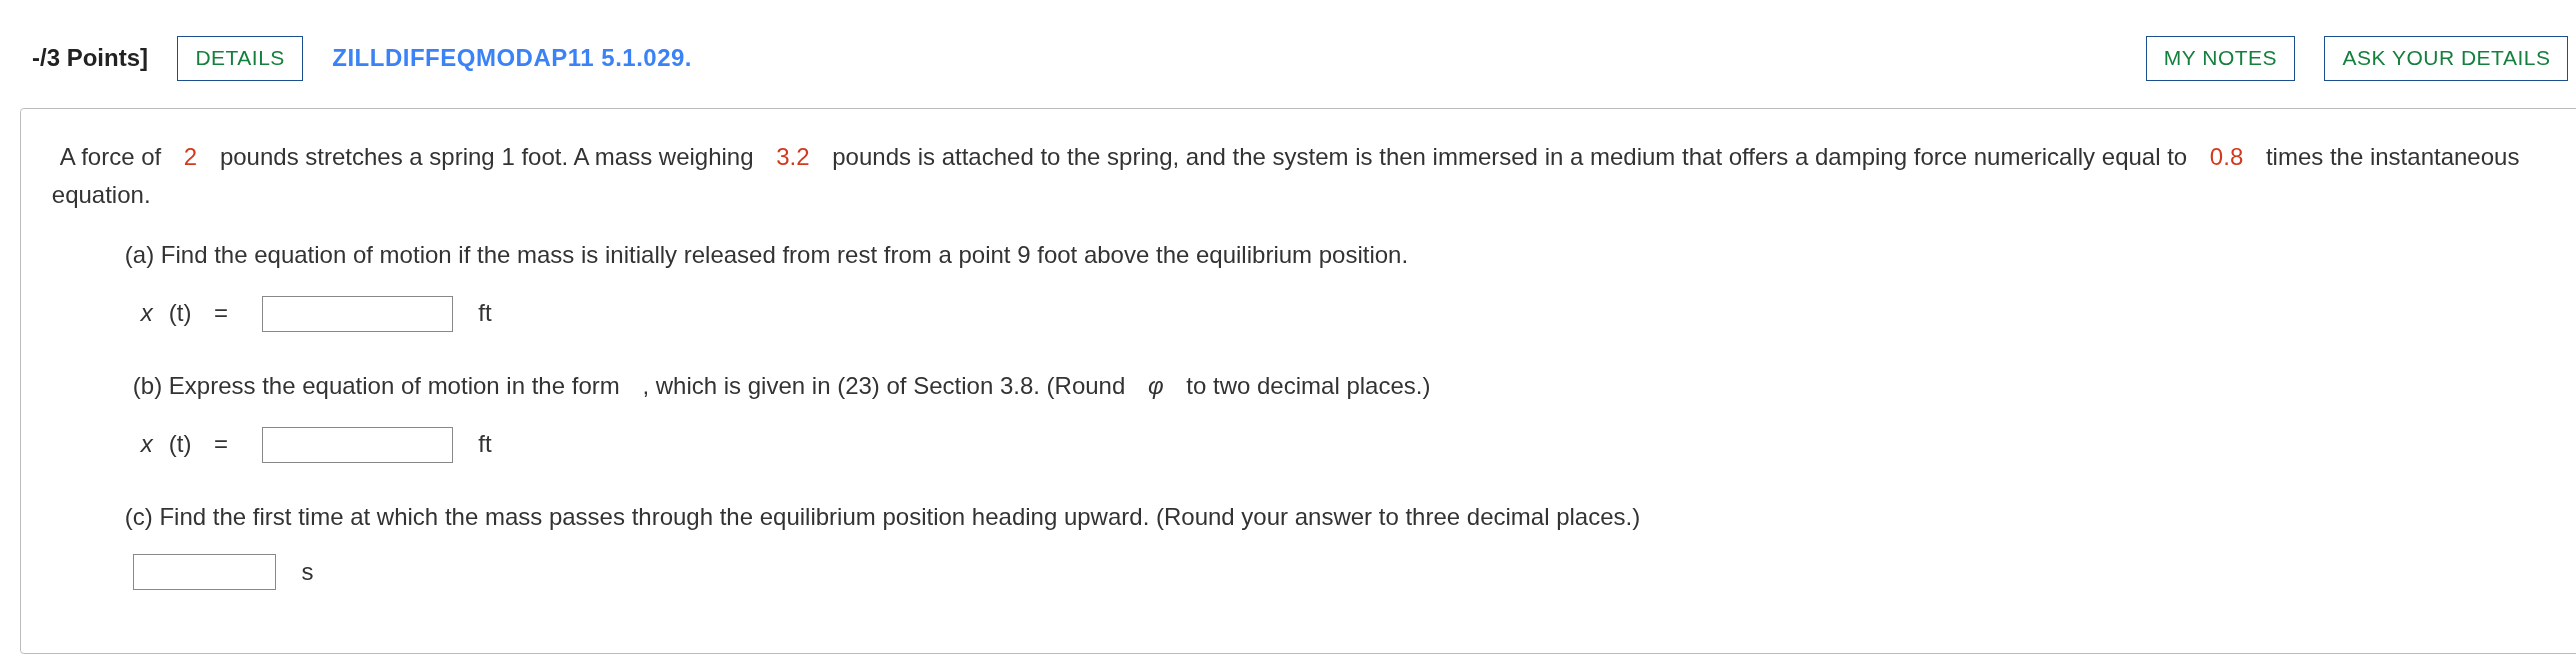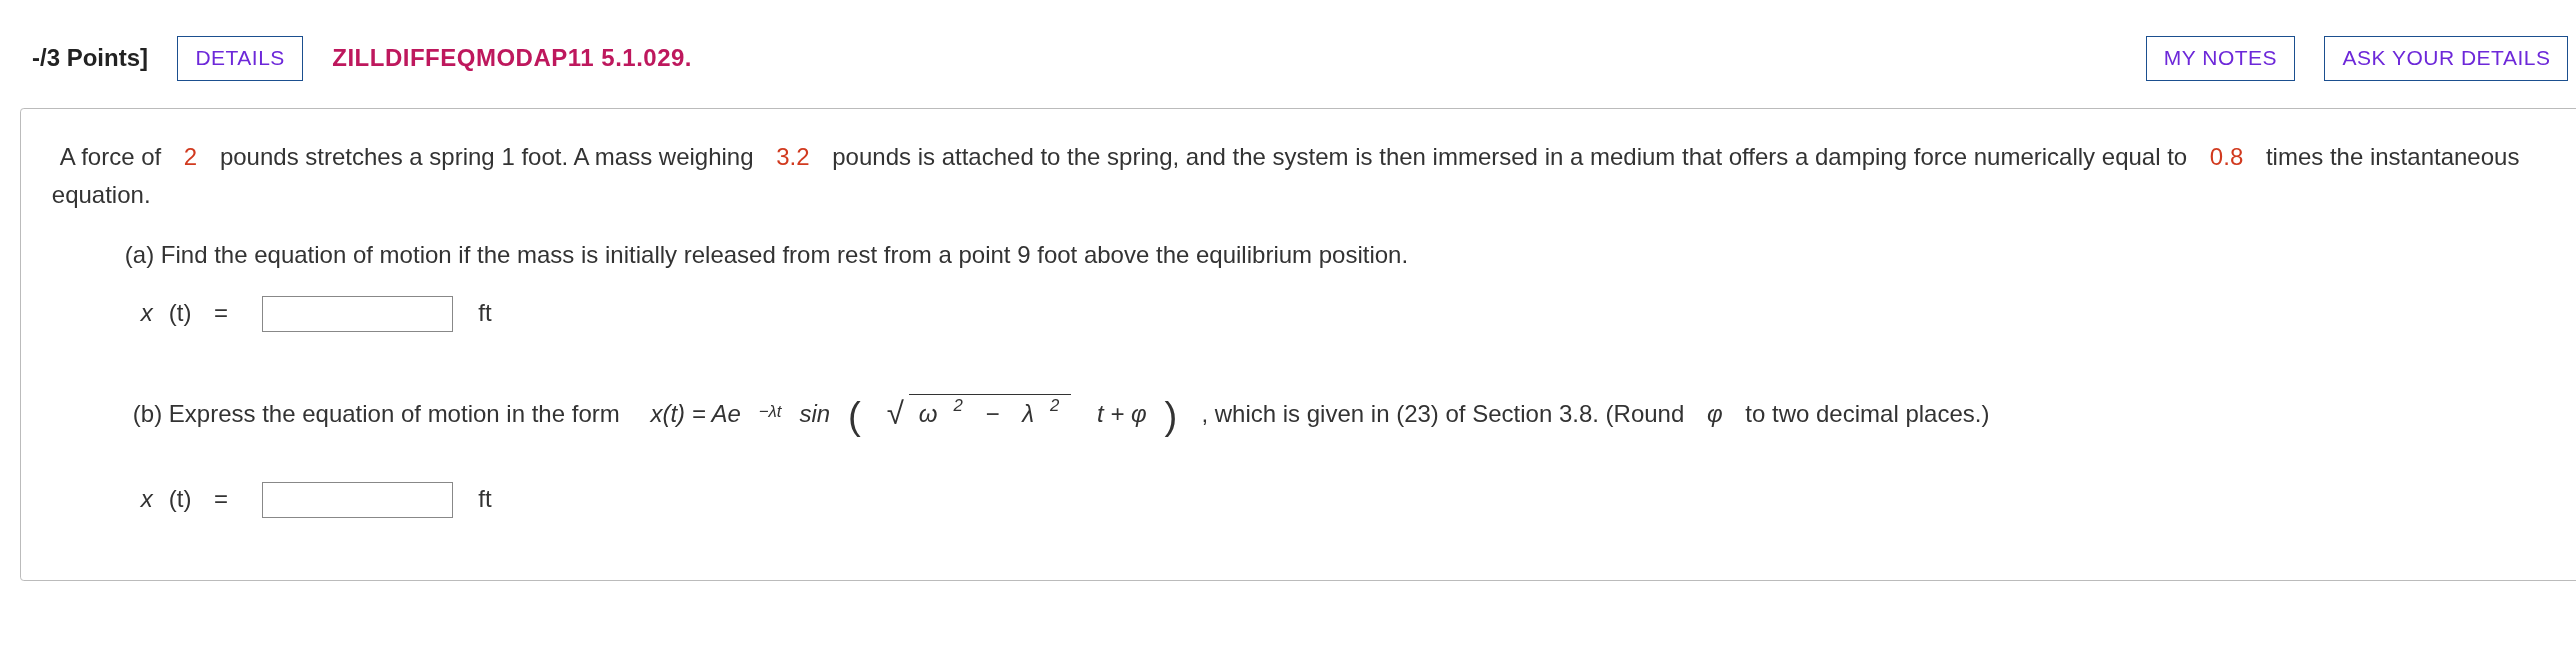--- a/index.html
+++ b/index.html
@@ -16,32 +16,32 @@
       padding: 3.8px 7.6px 11.5px 0;
       gap: 13.4px;
     }
     .points-label {
       font-weight: bold;
       font-size: 24px;
       color: #222;
     }
     .details-btn, .mynotes-btn, .ask-btn {
       border: 1.9px solid #1b4f8f;
-      color: #6d28d9;
+      color: #15803d;
       background: #fff;
       padding: 9.6px 17px;
       font-size: 21px;
       font-weight: 500;
       cursor: pointer;
       letter-spacing: 0.5px;
     }
     .textbook-ref {
       font-weight: bold;
       font-size: 24px;
-      color: #be185d;
+      color: #3b82f6;
       letter-spacing: 0.5px;
     }
     .spacer { flex: 1 1 auto; }
     .problem-box {
       border: 1px solid #bbb;
       border-radius: 3.8px;
       margin: 5.7px 3.8px 0 3.8px;
       padding: 21px 23px 27px 23px;
     }
     .intro-text {
@@ -129,38 +129,32 @@
         <span class="var">x</span><span style="font-style:normal">(t)</span><span class="eq-sign"> = </span>
       </span>
       <input type="text" class="answer-input" style="">
       <span class="unit">ft</span>
     </div>
   </div>
 
   <div class="part">
     <div>
       <span>(b) Express the equation of motion in the form </span>
-      <span class="formula">
-        <span>x(t) = Ae</span>
-          <span class="sup">−λt</span>
-          <span> sin</span>
-          <span class="bigparen">(</span>
-        <span class="sqrt-wrap">
-          <span class="sqrt-sym">√</span>
-          <span class="sqrt-arg">
-            <span>ω</span><span class="sup">2</span><span> − </span><span>λ</span><span class="sup">2</span>
-          </span>
-        </span>
-        <span>t + φ</span>
-          <span class="bigparen">)</span>
-      </span><span>, which is given in (23) of Section 3.8. (Round </span><span style="font-style:italic">φ</span><span> to two decimal places.)</span>
+      <span>, which is given in (23) of Section 3.8. (Round </span><span style="font-style:italic">φ</span><span> to two decimal places.)</span>
     </div>
     <div class="answer-line">
       <span>
         <span class="var">x</span><span style="font-style:normal">(t)</span><span class="eq-sign"> = </span>
       </span>
       <input type="text" class="answer-input" style="">
       <span class="unit">ft</span>
     </div>
   </div>
 
+  <div class="part">
+    <div>(c) Find the first time at which the mass passes through the equilibrium position heading upward. (Round your answer to three decimal places.)</div>
+    <div class="part-c-answer">
+      <input type="text" class="answer-input small" style="">
+      <span class="unit">s</span>
+    </div>
+  </div>
 </div>
 
 
 </body></html>

